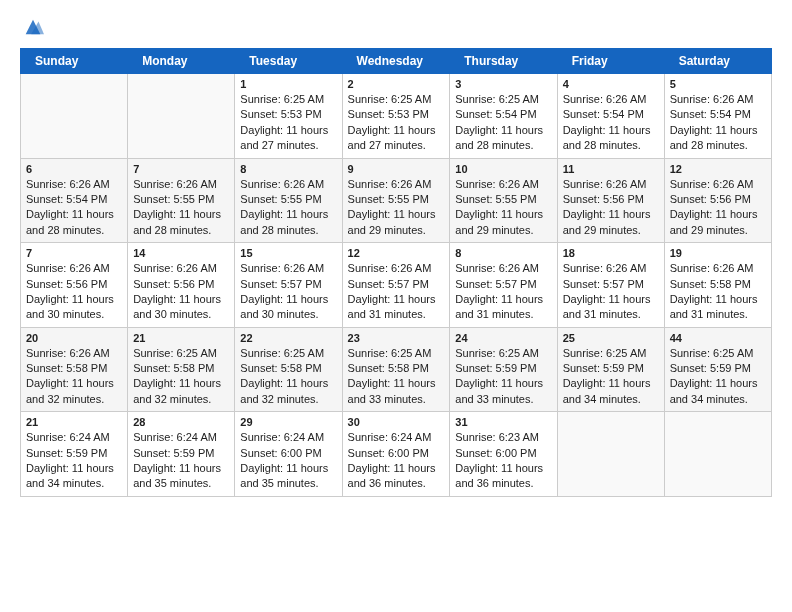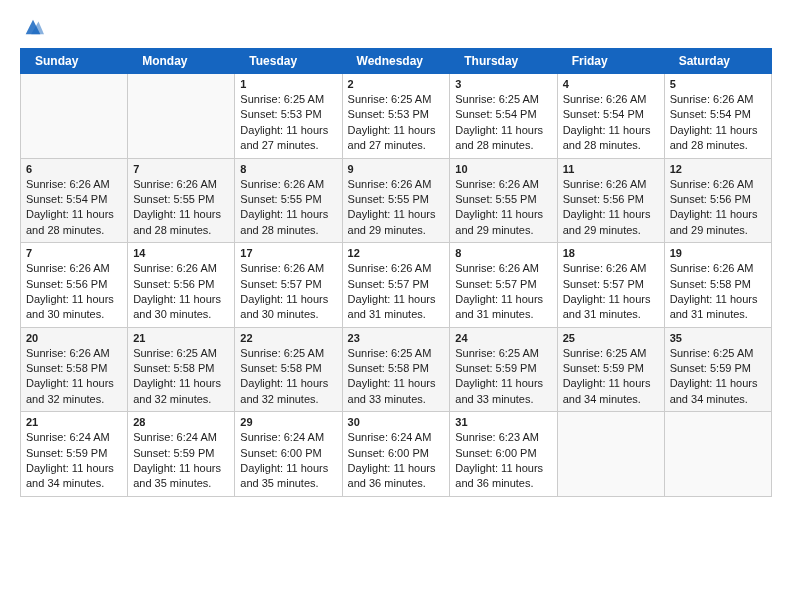--- a/index.html
+++ b/index.html
@@ -188,21 +188,21 @@
         <tr>
           <td>
         <span class="day-num">7</span>
         <span class="cell-text">Sunrise: 6:26 AM<br>Sunset: 5:56 PM<br>Daylight: 11 hours and 30 minutes.</span>
       </td>
           <td>
         <span class="day-num">14</span>
         <span class="cell-text">Sunrise: 6:26 AM<br>Sunset: 5:56 PM<br>Daylight: 11 hours and 30 minutes.</span>
       </td>
           <td>
-        <span class="day-num">17</span>
+        <span class="day-num">15</span>
         <span class="cell-text">Sunrise: 6:26 AM<br>Sunset: 5:57 PM<br>Daylight: 11 hours and 30 minutes.</span>
       </td>
           <td>
         <span class="day-num">12</span>
         <span class="cell-text">Sunrise: 6:26 AM<br>Sunset: 5:57 PM<br>Daylight: 11 hours and 31 minutes.</span>
       </td>
           <td>
         <span class="day-num">8</span>
         <span class="cell-text">Sunrise: 6:26 AM<br>Sunset: 5:57 PM<br>Daylight: 11 hours and 31 minutes.</span>
       </td>
@@ -234,21 +234,21 @@
       </td>
           <td>
         <span class="day-num">24</span>
         <span class="cell-text">Sunrise: 6:25 AM<br>Sunset: 5:59 PM<br>Daylight: 11 hours and 33 minutes.</span>
       </td>
           <td>
         <span class="day-num">25</span>
         <span class="cell-text">Sunrise: 6:25 AM<br>Sunset: 5:59 PM<br>Daylight: 11 hours and 34 minutes.</span>
       </td>
           <td>
-        <span class="day-num">35</span>
+        <span class="day-num">44</span>
         <span class="cell-text">Sunrise: 6:25 AM<br>Sunset: 5:59 PM<br>Daylight: 11 hours and 34 minutes.</span>
       </td>
         </tr>
         <tr>
           <td>
         <span class="day-num">21</span>
         <span class="cell-text">Sunrise: 6:24 AM<br>Sunset: 5:59 PM<br>Daylight: 11 hours and 34 minutes.</span>
       </td>
           <td>
         <span class="day-num">28</span>

